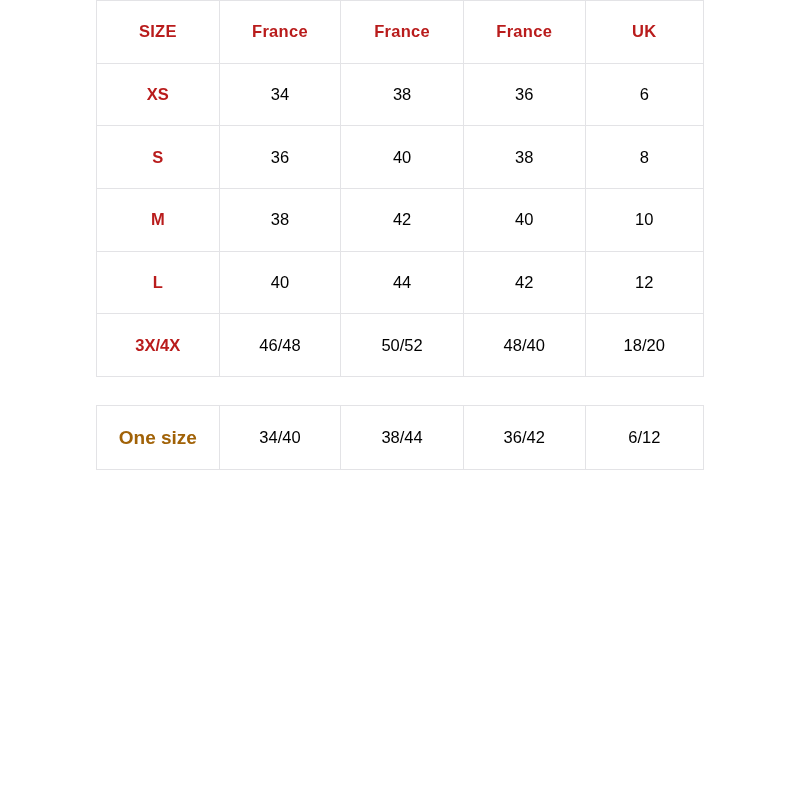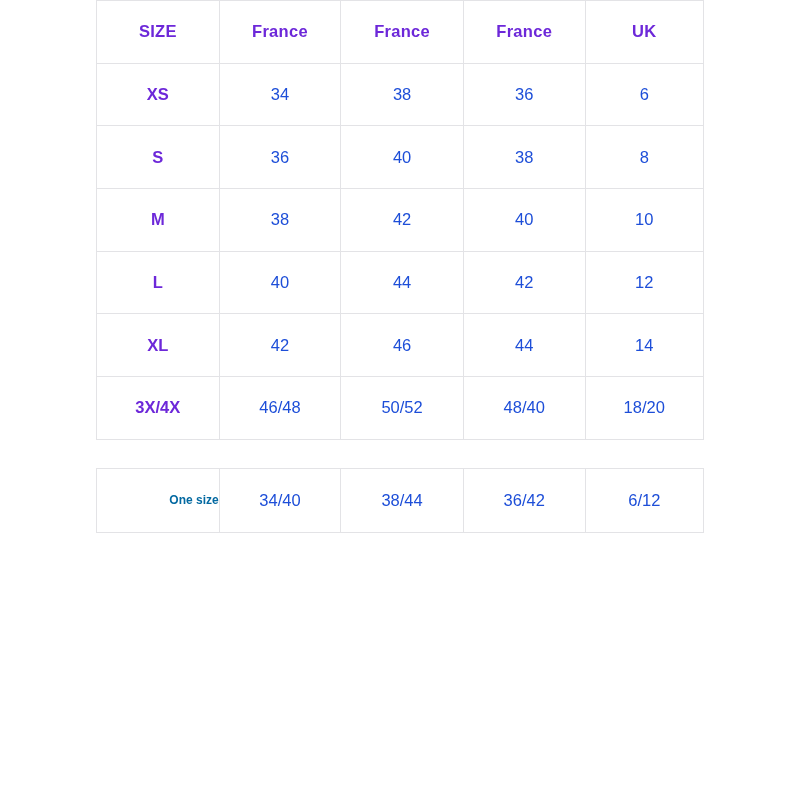--- a/index.html
+++ b/index.html
@@ -26,55 +26,54 @@
     table-layout: fixed;
     width: 608px;
   }
   table.size-table td,
   table.size-table th {
     border: 1px solid #e3e3e6;
     text-align: center;
     vertical-align: middle;
     font-weight: normal;
     font-size: 16.5px;
-    color: #1d4ed8;
+    color: #000000;
     padding: 0;
   }
   table.main-table {
     margin-top: 0;
   }
   table.main-table tr {
     height: 62.7px;
   }
   table.main-table th,
   table.main-table td.label-cell {
     font-weight: bold;
-    color: #6d28d9;
+    color: #b91c1c;
     font-size: 16.5px;
   }
   table.main-table th {
     letter-spacing: 0.3px;
   }
   col.c-label { width: 117px; }
   col.c-data  { width: 116px; }
   col.c-data2 { width: 117px; }
   col.c-data3 { width: 116px; }
   col.c-data4 { width: 113px; }
 
   .spacer {
     height: 28px;
   }
   table.extra-table tr {
     height: 64px;
   }
   table.extra-table td.label-cell {
     font-weight: bold;
-    color: #0369a1;
-    font-size: 12px;
-    text-align: right;
+    color: #a16207;
+    font-size: 19px;
   }
 </style>
 </head>
 <body>
 
 <div class="page">
 
   <table class="size-table main-table">
     <colgroup>
       <col class="c-label">
@@ -115,27 +114,20 @@
         <td>10</td>
       </tr>
       <tr>
         <td class="label-cell">L</td>
         <td>40</td>
         <td>44</td>
         <td>42</td>
         <td>12</td>
       </tr>
       <tr>
-        <td class="label-cell">XL</td>
-        <td>42</td>
-        <td>46</td>
-        <td>44</td>
-        <td>14</td>
-      </tr>
-      <tr>
         <td class="label-cell">3X/4X</td>
         <td>46/48</td>
         <td>50/52</td>
         <td>48/40</td>
         <td>18/20</td>
       </tr>
     </tbody>
   </table>
 
   <div class="spacer"></div>

